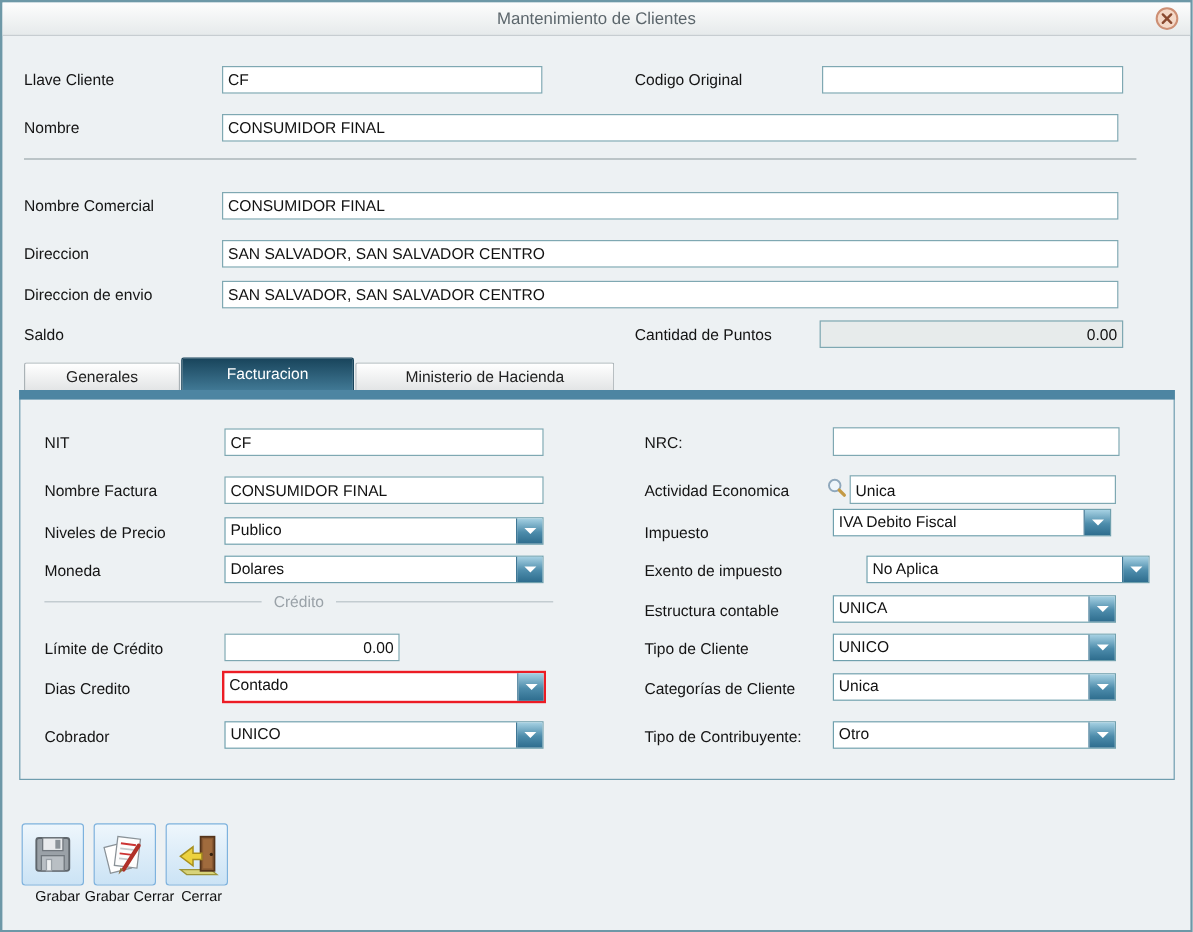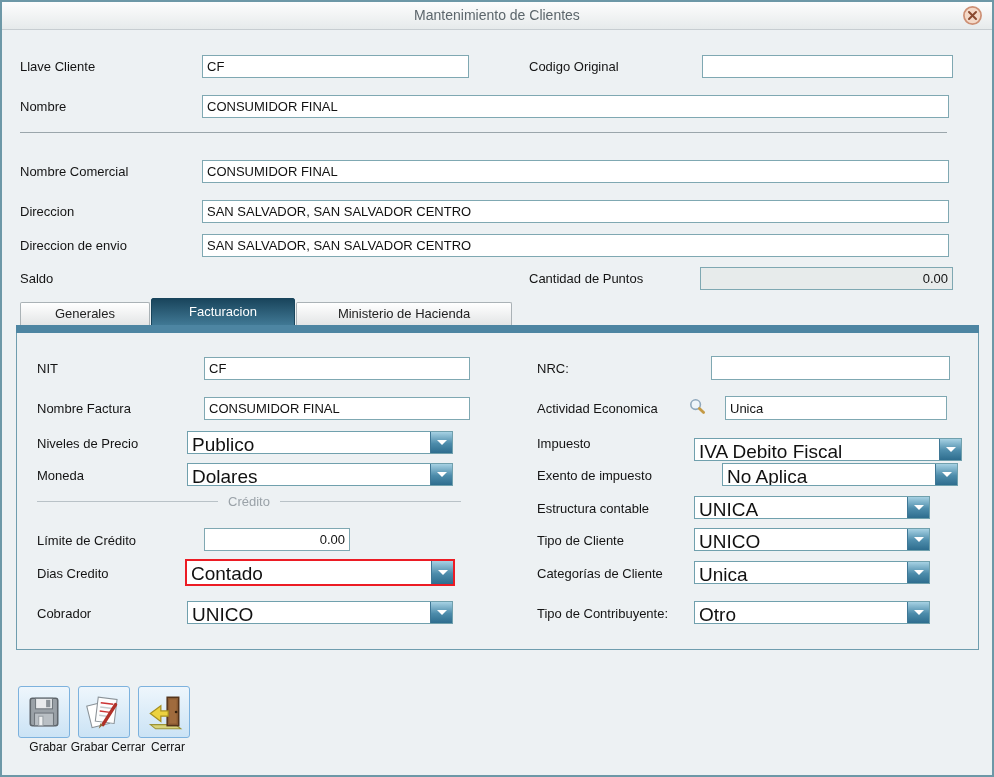--- a/index.html
+++ b/index.html
@@ -10,39 +10,39 @@
   }
   
   .titlebar{position:absolute;left:0;top:0;right:0;height:27px;
     background:linear-gradient(#fdfdfd,#e6eaeb);border-bottom:1px solid #c7cdd1;}
   .title{line-height:27px;text-align:center;font-size:14px;color:#5c666c;}
   .closebtn{position:absolute;right:9px;top:3px;width:21px;height:21px;cursor:pointer;}
 
   
   .lbl{position:absolute;font-size:13px;color:#141414;white-space:nowrap;}
   .ti{position:absolute;height:23px;border:1px solid #7fa8b2;background:#fff;
-    font:13px "Liberation Sans",sans-serif;padding:0 4px;box-sizing:border-box;color:#111;outline:none;margin-left:17px;}
+    font:13px "Liberation Sans",sans-serif;padding:0 4px;box-sizing:border-box;color:#111;outline:none;}
   .ti.ro{background:#e7ebeb;text-align:right;}
   .ti.ra{text-align:right;}
   .sep{position:absolute;height:1px;background:#9ba6ab;}
 
   
   .tab{position:absolute;height:23px;box-sizing:border-box;border:1px solid #aab2b6;border-bottom:none;
     background:linear-gradient(#ffffff,#e3e5e6);font-size:13px;color:#222;text-align:center;
     line-height:22px;border-radius:2px 2px 0 0;cursor:pointer;}
   .tab.active{height:37px;background:linear-gradient(#19455c,#4e8aa8);color:#fff;
     border:1px solid #19455c;line-height:26px;}
   .panel{position:absolute;left:14px;top:323px;width:963px;height:325px;
     border:1px solid #6f9dae;box-sizing:border-box;background:#edf1f3;}
   .panelbar{position:absolute;left:14px;top:323px;width:963px;height:8px;background:#4d85a2;}
 
   
   .dd{position:absolute;height:23px;border:1px solid #70a0ad;background:#fff;
     box-sizing:border-box;display:flex;align-items:stretch;cursor:pointer;}
-  .dd .txt{flex:1;font-size:19px;padding:2px 4px;white-space:nowrap;overflow:hidden;color:#111;}
+  .dd .txt{flex:1;font-size:13px;padding:2px 4px;white-space:nowrap;overflow:hidden;color:#111;}
   .dd .btn{width:21px;background:linear-gradient(#a6d1e3,#4d8cab 55%,#2e6d8e);
     border-left:1px solid #3f7795;display:flex;align-items:center;justify-content:center;}
   .dd .arrow{width:0;height:0;border-left:5px solid transparent;border-right:5px solid transparent;
     border-top:5px solid #fff;}
   .dd.hl{border:2px solid #ec1c24;height:27px;}
 
   
   .group{position:absolute;left:35px;top:492px;width:424px;display:flex;align-items:center;
     color:#9aa2a8;font-size:13px;}
   .group::before,.group::after{content:"";flex:1;height:1px;background:#b9c2c7;}
@@ -153,21 +153,21 @@
   <div class="lbl" style="left:535px;top:399px">Actividad Economica</div>
   <div class="search" style="left:686px;top:395px">
     <svg viewBox="0 0 19 19" width="19" height="19">
       <circle cx="7.6" cy="7.6" r="4.8" fill="#eef5fa" stroke="#8fa8bc" stroke-width="1.6"></circle>
       <line x1="11.4" y1="11.4" x2="15.6" y2="15.6" stroke="#c49a45" stroke-width="2.8" stroke-linecap="round"></line>
     </svg>
   </div>
   <input class="ti" style="left: 706px; top: 394px; width: 222px; height: 24px;" value="Unica">
 
   <div class="lbl" style="left:535px;top:434px">Impuesto</div>
-  <div class="dd" style="left:692px;top:436px;width:268px">
+  <div class="dd" style="left:692px;top:422px;width:232px">
     <div class="txt">IVA Debito Fiscal</div>
     <div class="btn">
         <div class="arrow"></div>
       </div>
   </div>
 
   <div class="lbl" style="left:535px;top:466px">Exento de impuesto</div>
   <div class="dd" style="left:720px;top:461px;width:236px">
     <div class="txt">No Aplica</div>
     <div class="btn">

